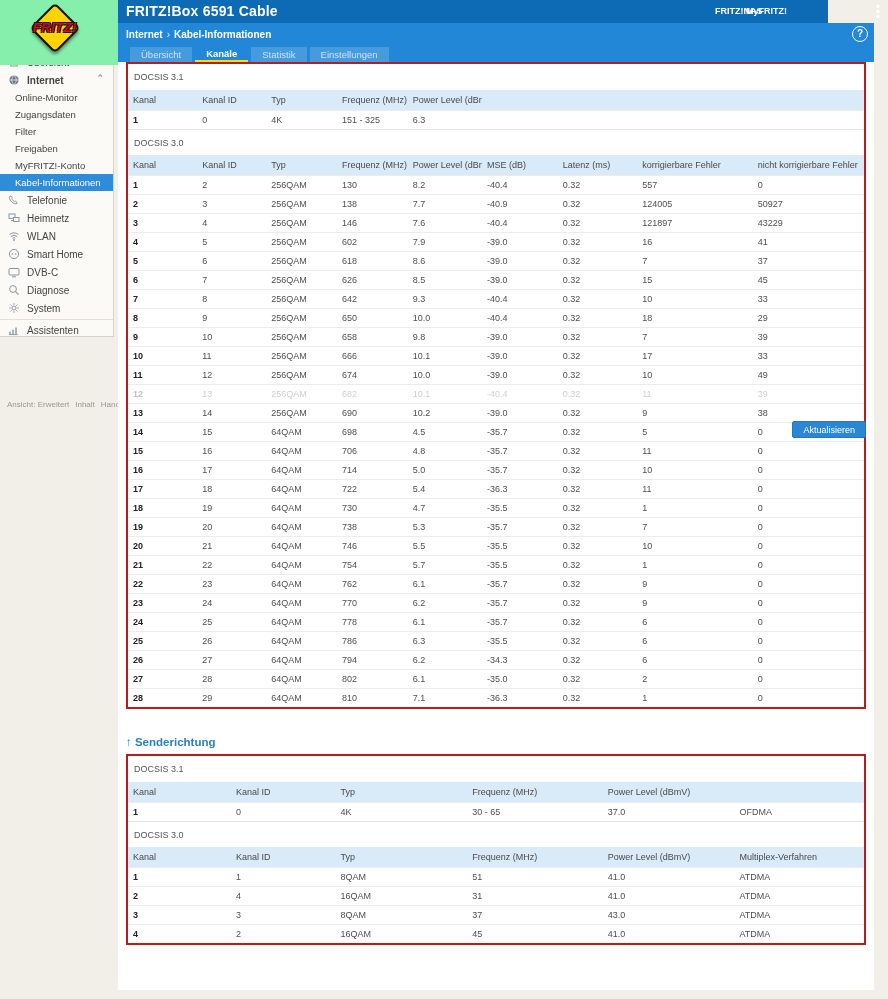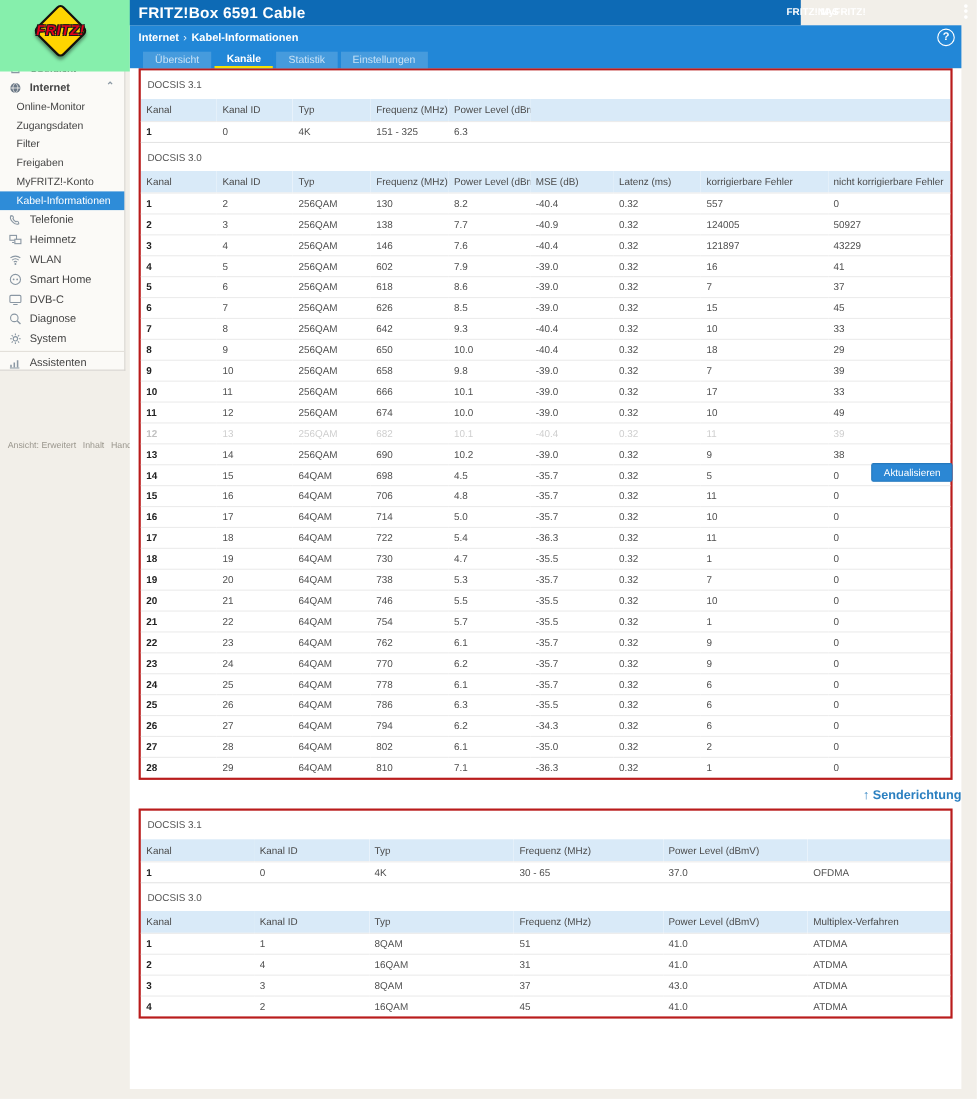--- a/index.html
+++ b/index.html
@@ -4,21 +4,21 @@
 <style>
   * { margin:0; padding:0; box-sizing:border-box; }
   html,body { width:888px; height:999px; overflow:hidden; }
   body {
     font-family:"Liberation Sans", sans-serif;
     background:#f2efe9;
     position:relative;
     color:#444;
   }
   
-  .topbar { position:absolute; left:0; top:0; width:728px; height:23px; background:#0d6ab5; z-index:5; }
+  .topbar { position:absolute; left:0; top:0; width:828px; height:23px; background:#0d6ab5; z-index:5; }
   .topbar .apptitle { position:absolute; left:126px; top:3px; color:#fff; font-size:14px; font-weight:700; letter-spacing:.2px; }
   .topnav-link { position:absolute; top:6px; color:#fff; font-size:9px; font-weight:700; cursor:pointer; }
   .topnav-link.nas { left:683px;margin-left:32px; }
   .topnav-link.myfritz { left:746px; }
   .dots { position:absolute; left:872px; top:4px; width:12px; height:16px; color:#fff; font-size:11px; font-weight:700; line-height:5px; text-align:center; cursor:pointer; }
   .dots span { display:block; }
   
   .logo-block { position:absolute; left:0; top:0; width:118px; height:65px; background:#86efac; z-index:6; }
   .logo-diamond { position:absolute; left:37px; top:10px; width:36px; height:36px; background:#ffd400; border:2px solid #14110c; border-radius:5px; transform:rotate(45deg); box-shadow:2px 2px 3px rgba(0,0,0,.4); }
   .logo-text { position:absolute; left:15px; top:20px; width:80px; text-align:center; font-size:13px; font-weight:700; font-style:italic; color:#e2001a;
@@ -540,21 +540,21 @@
             <td>7.1</td>
             <td>-36.3</td>
             <td>0.32</td>
             <td>1</td>
             <td>0</td>
           </tr>
         </tbody>
       </table>
   </div>
 
-  <div class="section-heading" style="margin-top:8px;text-align:right;">
+  <div class="section-heading" style="margin-top:27px;">
     <span>↑</span>
     <span>Senderichtung</span>
   </div>
 
   <div class="panel">
     <div class="docsis-label">DOCSIS 3.1</div>
     <table class="data">
         <colgroup>
           <col style="width: 14%;">
           <col style="width: 14.2%;">

